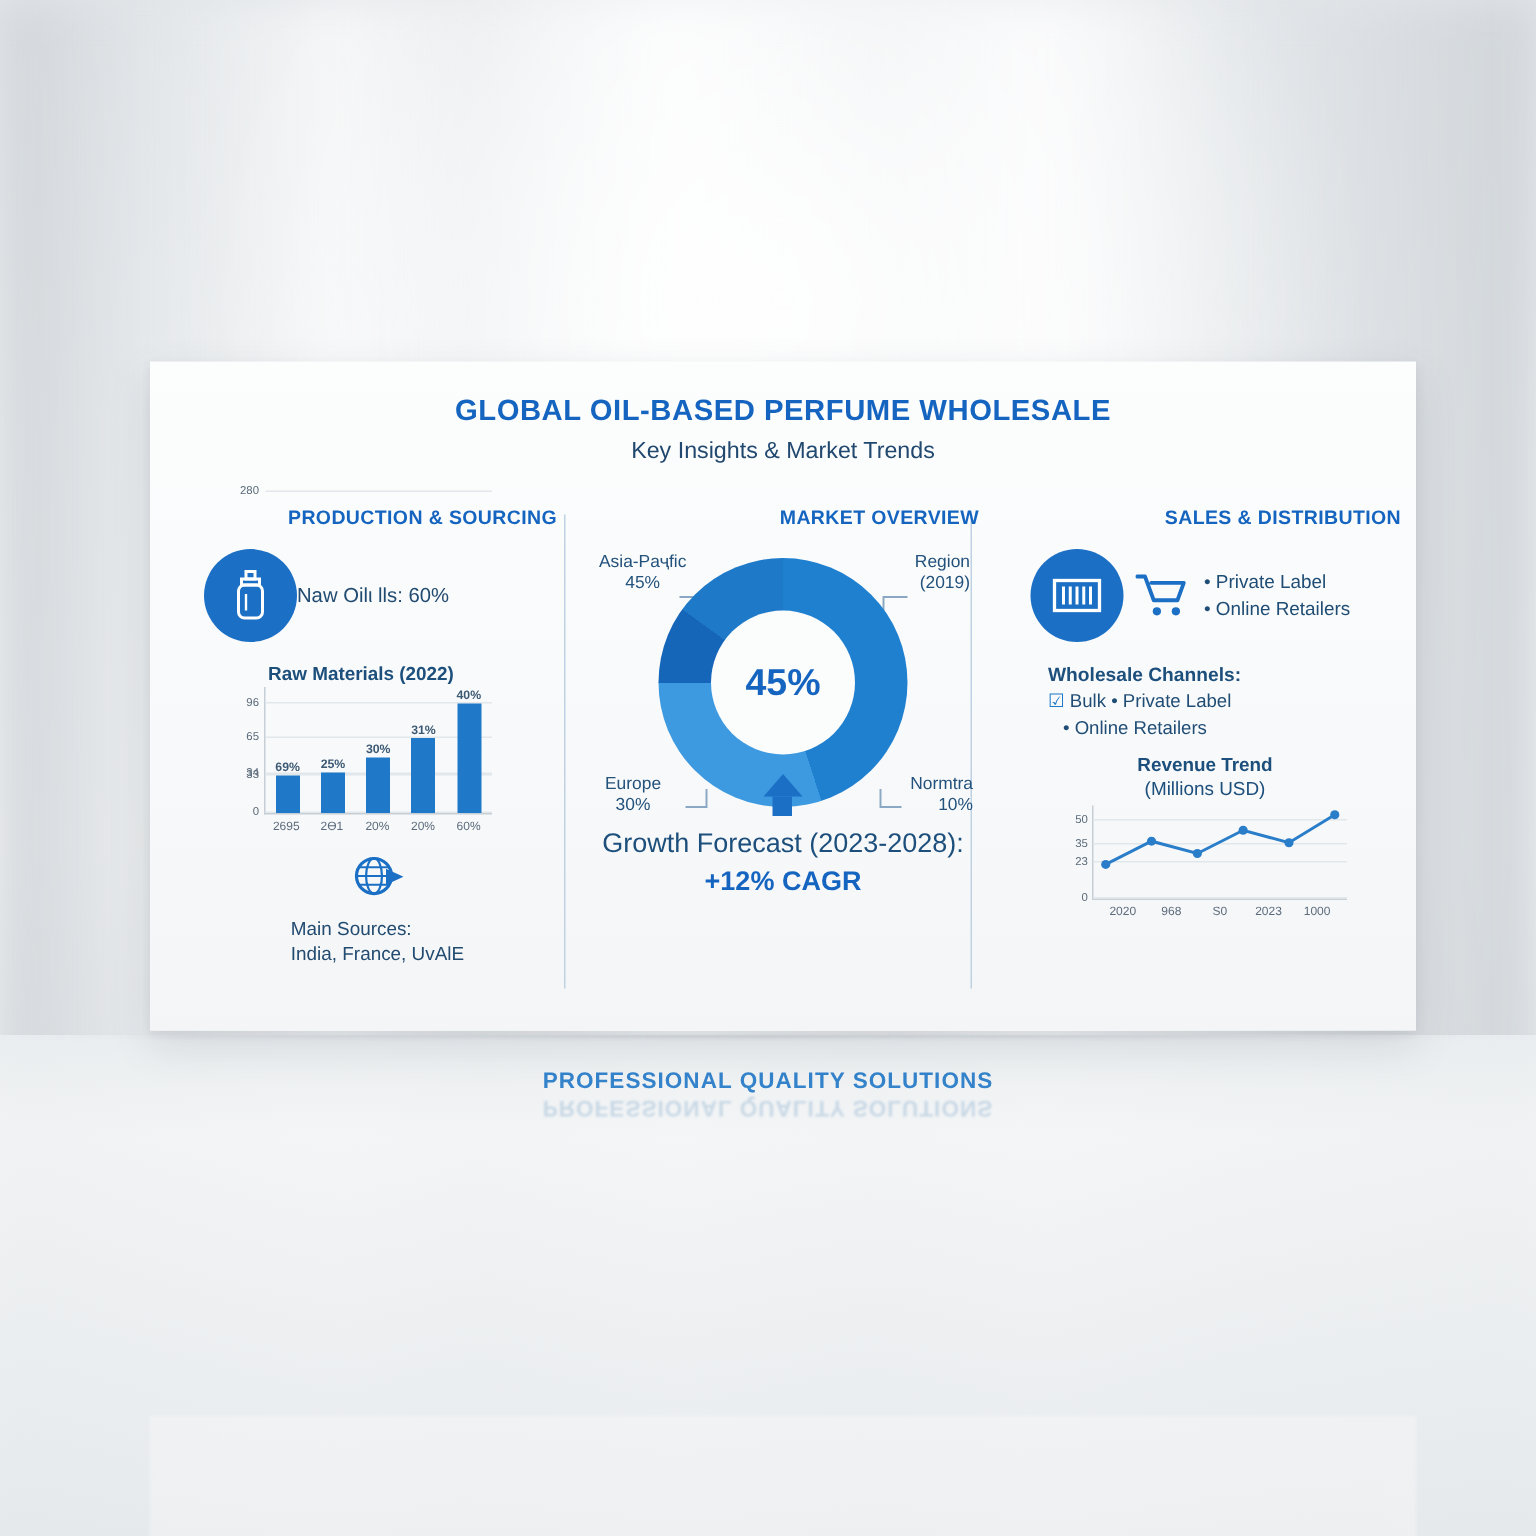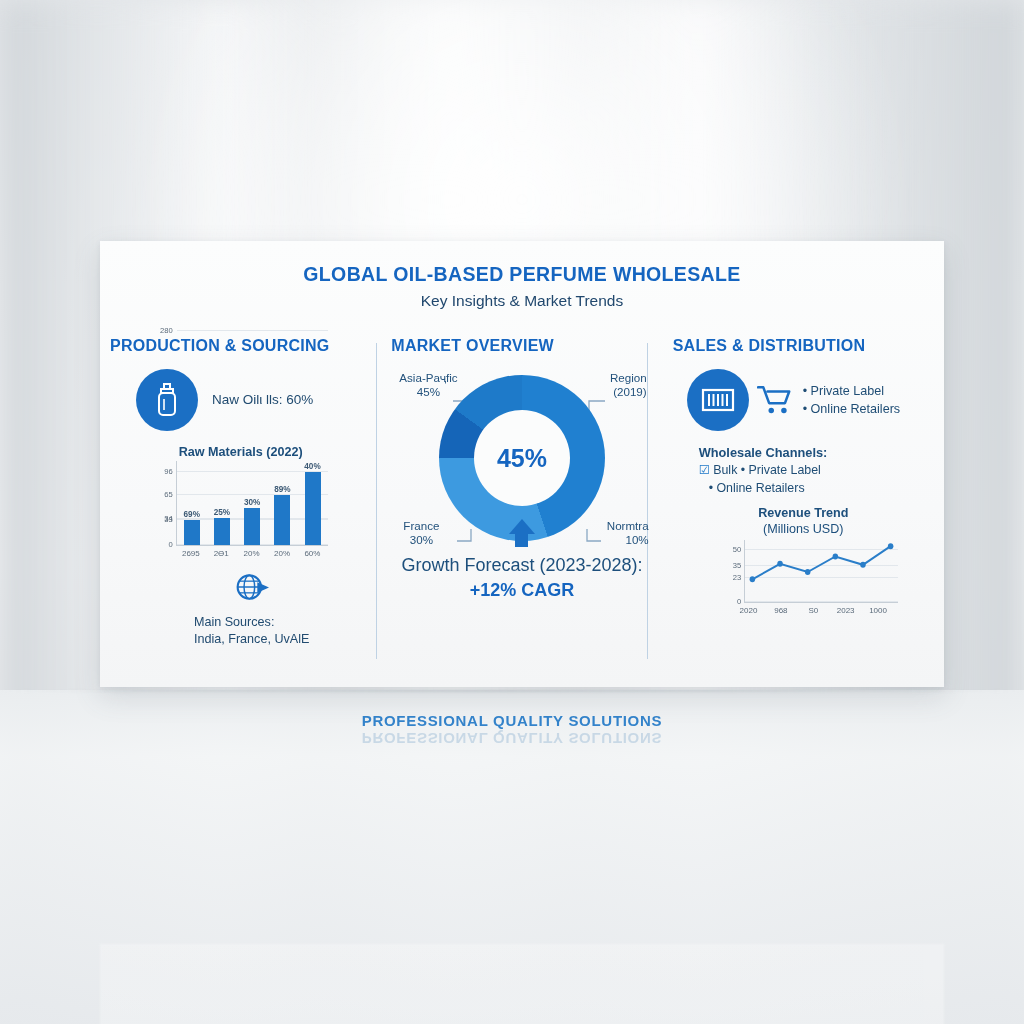--- a/index.html
+++ b/index.html
@@ -90,26 +90,26 @@
   }
   .col{position:relative;flex:1 1 0;padding:0 10px;}
   .col-sep{
     position:absolute;top:6px;bottom:18px;width:1px;
     background:#bfd2e4;
   }
   .sep1{left:276px;}
   .sep2{left:547px;}
 
   .sec-head{
-    text-align:left;color:#1565c0;font-weight:bold;font-size:16px;
+    text-align:right;color:#1565c0;font-weight:bold;font-size:13px;
     letter-spacing:.25px;margin-bottom:14px;
   }
 
   
-  .icon-row{display:flex;align-items:center;gap:14px;padding-left:26px;}
+  .icon-row{display:flex;align-items:center;padding-left:26px;}
   .circle-icon{
     width:62px;height:62px;border-radius:50%;
     background:#1b6fc4;display:flex;align-items:center;justify-content:center;
     flex:0 0 auto;
   }
   .icon-text{color:#214b70;font-size:13.5px;line-height:1.35;}
 
   .bullets{color:#1f4d75;font-size:12.6px;line-height:1.45;}
   .bullets div{white-space:nowrap;}
 
@@ -156,21 +156,21 @@
   }
   .arrow-up{
     width:0;height:0;margin:0 auto 0;
     border-left:13px solid transparent;border-right:13px solid transparent;
     border-bottom:15px solid #1b6fc4;
   }
   .arrow-stem{width:13px;height:13px;background:#1b6fc4;margin:0 auto 6px;}
 
   
   .line-box{position:relative;margin:8px auto 0;width:190px;}
-  .lplot{position:relative;height:62px;margin-left:36px;
+  .lplot{position:relative;height:62px;margin-left:20px;
          border-left:1px solid #c6ced6;border-bottom:1px solid #c6ced6;}
   .lgrid{position:absolute;left:0;right:0;height:1px;background:#e2e7ec;}
 
   .wc-title{color:#1d4f7c;font-weight:bold;font-size:12.8px;margin-bottom:2px;}
   .wc-line{color:#1f4d75;font-size:12.4px;line-height:1.45;}
   .chk{display:inline-block;color:#1f78c8;}
 </style>
 </head>
 <body>
 
@@ -261,21 +261,21 @@
                 <div class="bar-wrap">
                   <div class="bar" style="height: 32.7273%;"></div>
                   <span class="bar-lbl" style="bottom: 32.7273%;">25%</span>
                 </div>
                 <div class="bar-wrap">
                   <div class="bar" style="height: 44.5455%;"></div>
                   <span class="bar-lbl" style="bottom: 44.5455%;">30%</span>
                 </div>
                 <div class="bar-wrap">
                   <div class="bar" style="height: 59.0909%;"></div>
-                  <span class="bar-lbl" style="bottom: 59.0909%;">89%</span>
+                  <span class="bar-lbl" style="bottom: 59.0909%;">31%</span>
                 </div>
                 <div class="bar-wrap">
                   <div class="bar" style="height: 87.2727%;"></div>
                   <span class="bar-lbl" style="bottom: 87.2727%;">40%</span>
                 </div>
               </div>
             </div>
           <div class="xticks" id="bar-x">
               <div class="xtick">2695</div>
               <div class="xtick">2Ө1</div>
@@ -308,21 +308,21 @@
 
           <div class="dlabel dl-ap">
             <div>Asia-Paҷfic</div>
             <div style="text-align:center;">45%</div>
           </div>
           <div class="dlabel dl-rg">
             <div>Region</div>
             <div>(2019)</div>
           </div>
           <div class="dlabel dl-eu">
-            <div>France</div>
+            <div>Europe</div>
             <div style="text-align:center;">30%</div>
           </div>
           <div class="dlabel dl-nt">
             <div>Normtra</div>
             <div>10%</div>
           </div>
 
           <svg style="position:absolute;left:0;top:0;" width="276" height="230">
             <path d="M62 32 h16 v12" fill="none" stroke="#8aa8c4" stroke-width="1.3"></path>
             <path d="M214 32 h-16 v12" fill="none" stroke="#8aa8c4" stroke-width="1.3"></path>

